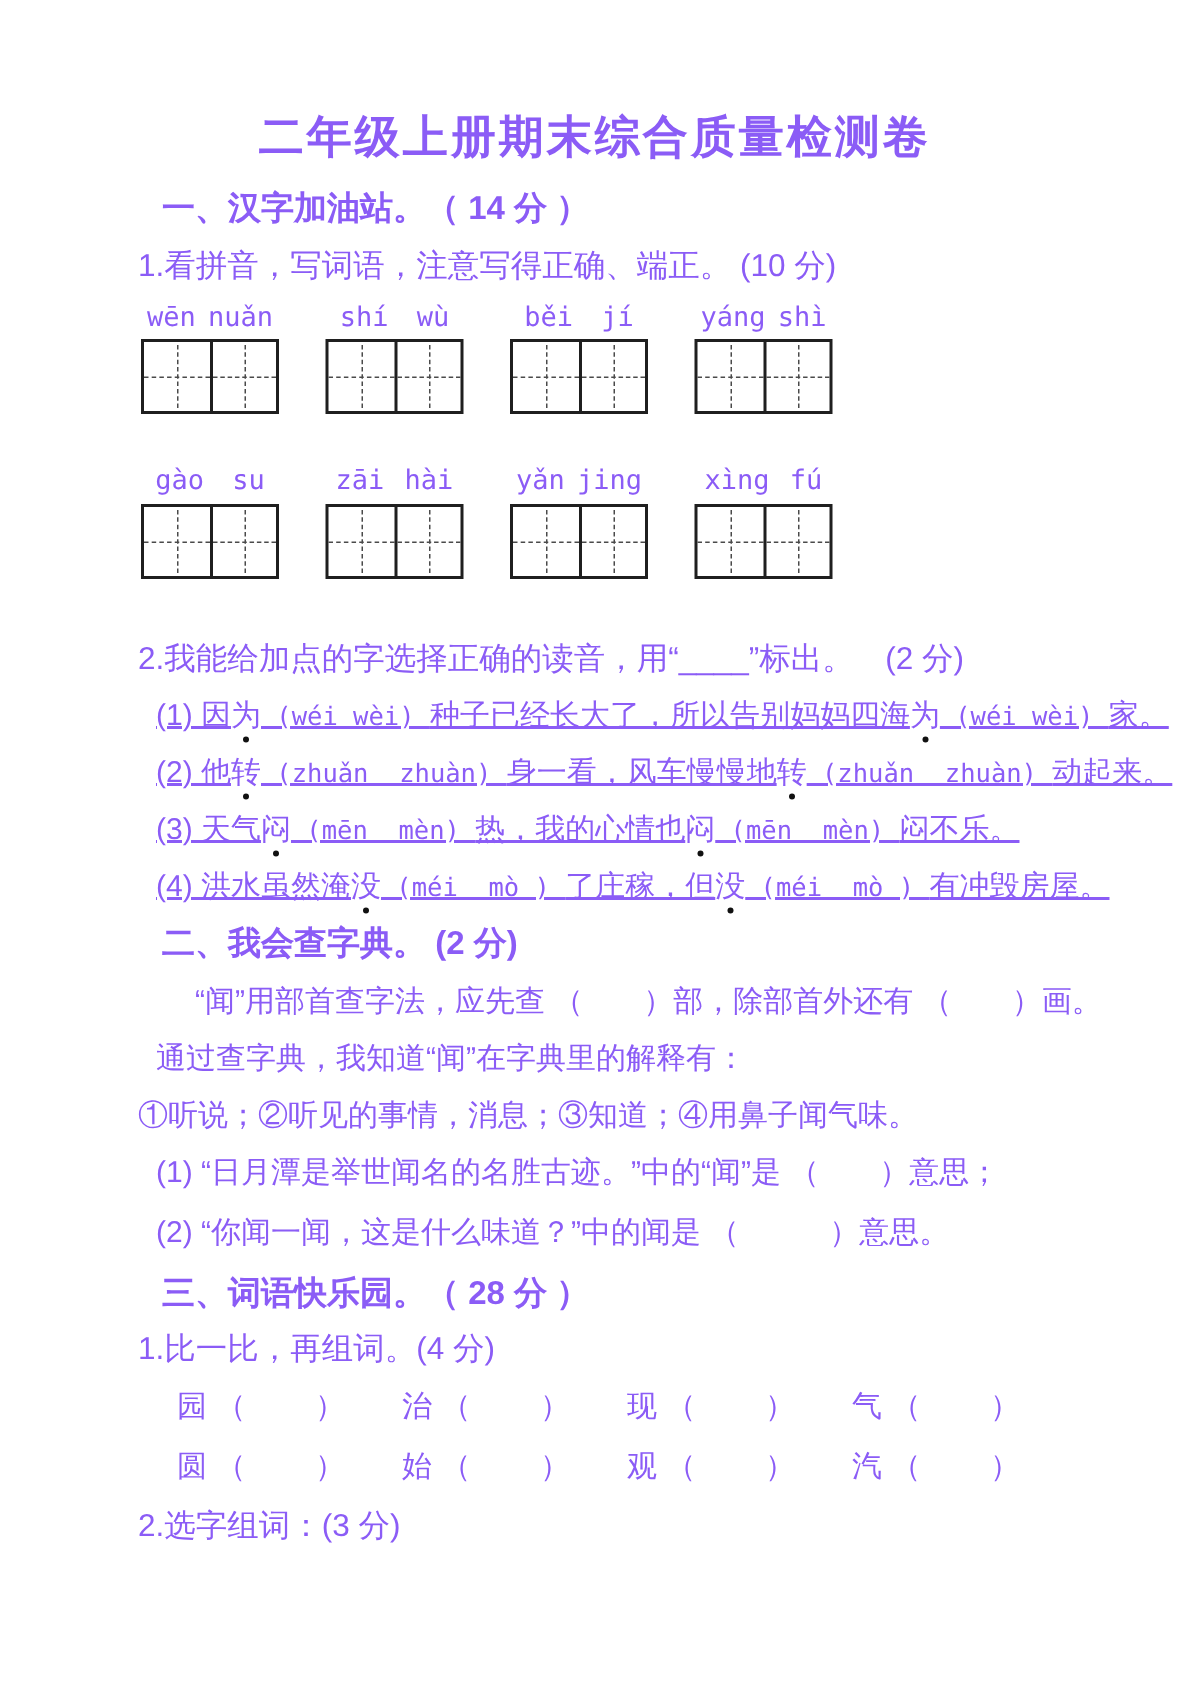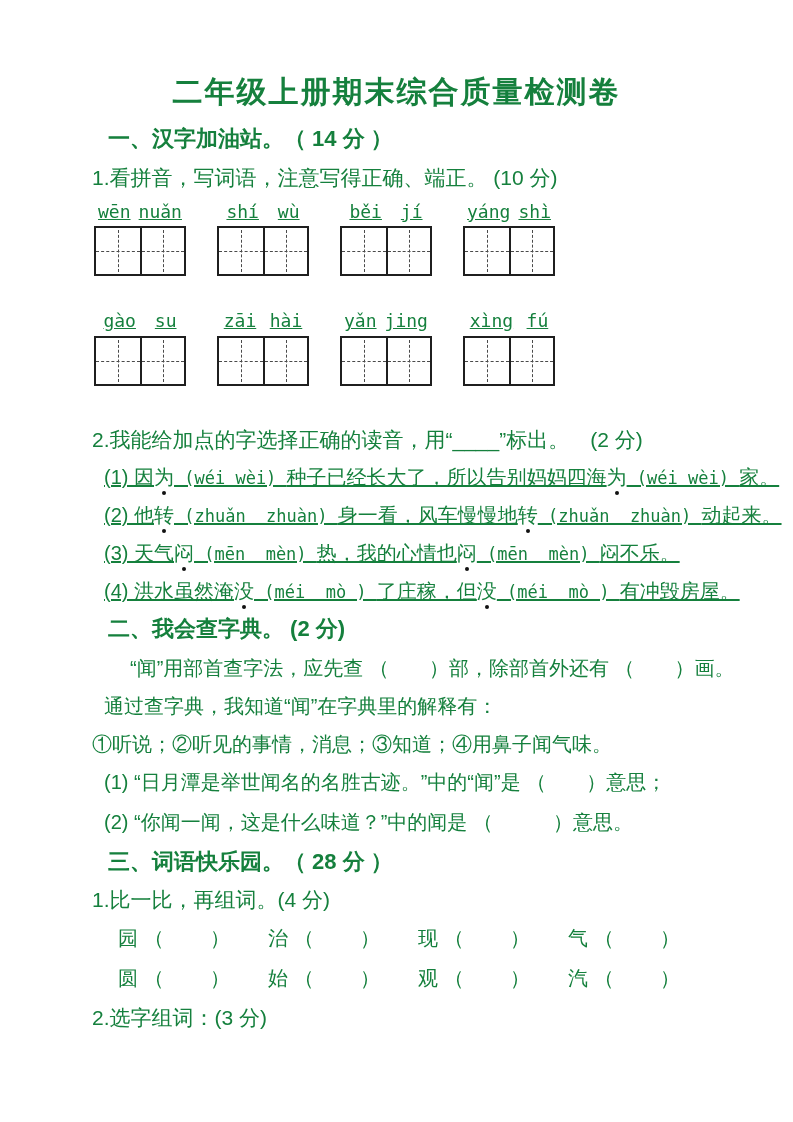--- a/index.html
+++ b/index.html
@@ -2,21 +2,21 @@
 <html><head>
 <meta charset="utf-8">
 <style>
   html,body{margin:0;padding:0;background:#ffffff;}
   .page{
     position:relative;
     width:793px;height:1122px;
     box-sizing:border-box;
     padding:72px 56px 0 92px;
     background:#ffffff;
-    color:#15803d;
+    color:#8b5cf6;
     font-family:"Liberation Sans", sans-serif;
     overflow:hidden;
   }
   .title{
     font-size:30px;font-weight:bold;text-align:center;
     letter-spacing:2px;line-height:1.3;margin:0 36px 14px 0;
   }
   .sec-heading{
     font-size:22px;font-weight:bold;line-height:1.3;margin:0 0 10px 16px;
   }
@@ -25,21 +25,21 @@
   }
   .q-label.gap-top{margin-top:40px;}
   
   .py-row{display:flex;gap:31px;margin:0 0 34px 2px;}
   .py-unit{display:flex;flex-direction:column;align-items:stretch;width:92px;}
   .py-label{
     display:flex;justify-content:space-around;
     font-family:"DejaVu Sans Mono", monospace;
     font-size:18px;line-height:1.25;margin-bottom:3px;white-space:pre;
   }
-  .py-label span{text-align:left;text-decoration:underline;}
+  .py-label span{text-align:left;}
   .tian-grid{display:flex;border:2px solid #1f1f1f;background:#fff;width:88px;}
   .tian-cell{width:44px;height:46px;position:relative;box-sizing:border-box;}
   .tian-cell + .tian-cell{border-left:2px solid #1f1f1f;}
   .tian-cell::before{
     content:'';position:absolute;left:50%;top:2px;bottom:2px;
     border-left:1px dashed #4a4a4a;
   }
   .tian-cell::after{
     content:'';position:absolute;top:50%;left:0;right:0;
     border-top:1px dashed #4a4a4a;

